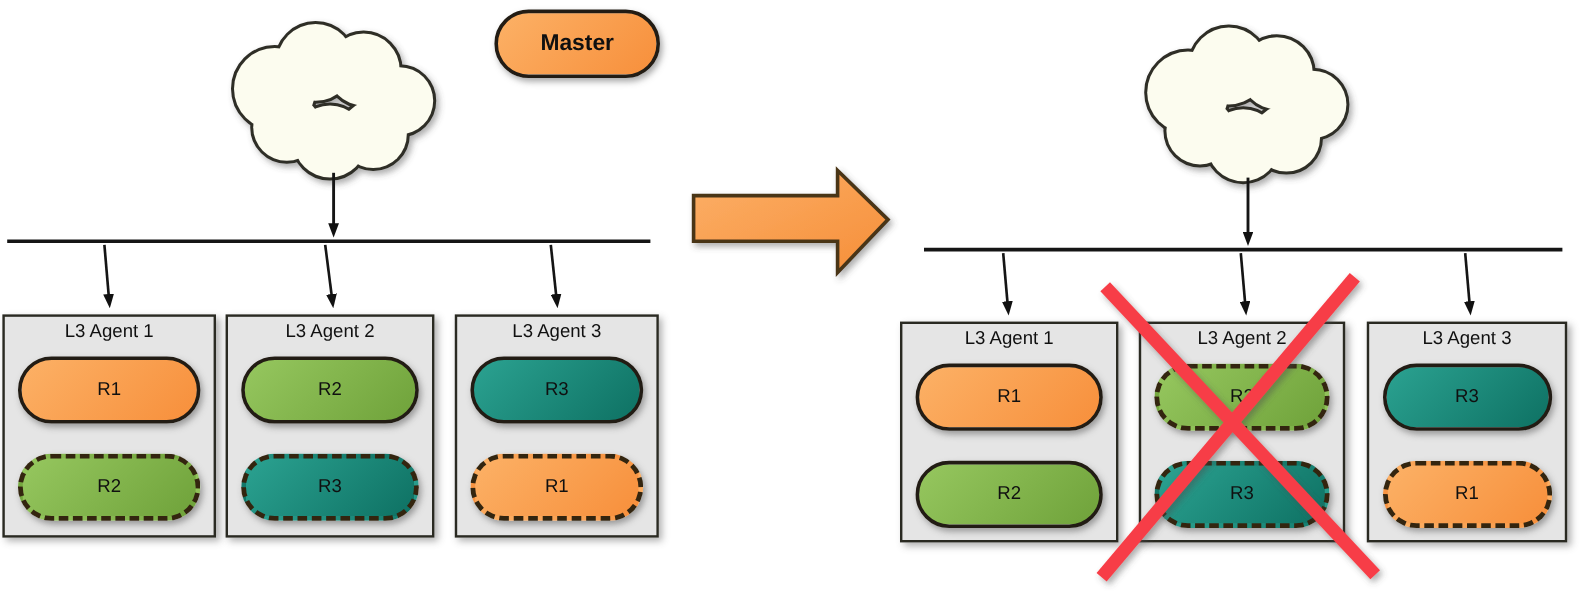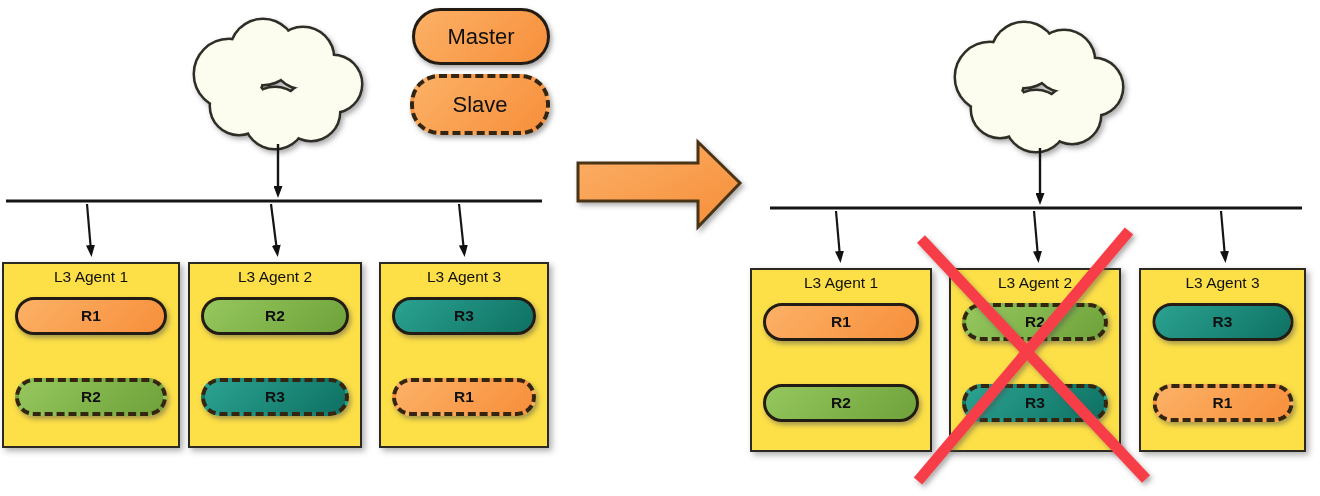--- a/index.html
+++ b/index.html
@@ -6,44 +6,44 @@
   .canvas{
     position:relative;width:1320px;height:496px;background:#ffffff;overflow:hidden;
     font-family:"Liberation Sans",sans-serif;color:#101010;
   }
   svg.layer{position:absolute;left:0;top:0;width:1320px;height:496px;}
   svg.overlay{pointer-events:none;}
 
   
   .agent{
     position:absolute;box-sizing:border-box;
-    background:#fde047;border:2px solid #2A2A22;
+    background:#e5e5e5;border:2px solid #2A2A22;
     box-shadow:3px 3px 6px rgba(80,80,80,.45);
   }
   .agent-title{
     text-align:center;font-size:15.5px;line-height:22px;margin-top:2px;
     white-space:nowrap;
   }
   
   .pill{
     box-sizing:border-box;display:flex;align-items:center;justify-content:center;
     border-radius:29px;font-size:15.5px;
     box-shadow:2px 3px 5px rgba(80,80,80,.5);
   }
-  .agent .pill{position:absolute;left:50%;transform:translateX(-50%);width:calc(100% - 22px);height:38px;font-weight:bold;}
+  .agent .pill{position:absolute;left:50%;transform:translateX(-50%);width:calc(100% - 22px);height:56px;}
   .slot1{top:33px;}
   .slot2{top:114px;}
   .master{border:3px solid #221C14;}
   .slave{border:4px dashed #33250F;}
   .orange{background:linear-gradient(135deg,#FCB166 0%,#F78F3B 100%);}
   .green{background:linear-gradient(135deg,#96C75F 0%,#6FA23A 100%);}
   .teal{background:linear-gradient(135deg,#2BA291 0%,#0E7163 100%);text-align:center;}
 
   
-  .legend-pill{position:absolute;font-size:22px;}
+  .legend-pill{position:absolute;font-size:19px;font-weight:bold;}
   .legend-master{left:412px;top:8px;width:138px;height:57px;}
   .legend-slave{left:410px;top:74px;width:140px;height:61px;}
 </style>
 </head>
 <body>
 
 <div class="canvas">
 
   <svg class="layer" viewBox="0 0 1320 496">
     <defs>
@@ -114,23 +114,20 @@
     <line x1="836" y1="211" x2="840" y2="257" stroke="#151515" stroke-width="2.2" marker-end="url(#ah)"></line>
     <line x1="1034" y1="211" x2="1038" y2="257" stroke="#151515" stroke-width="2.2" marker-end="url(#ah)"></line>
     <line x1="1221" y1="211" x2="1225" y2="257" stroke="#151515" stroke-width="2.2" marker-end="url(#ah)"></line>
 
     <polygon points="578,163 698,163 698,142 740,183 698,227 698,201 578,201" fill="url(#agrad)" stroke="#4A3419" stroke-width="3" filter="url(#soft)"></polygon>
   </svg>
 
   <div class="pill orange master legend-pill legend-master">
     <span>Master</span>
   </div>
-  <div class="pill orange slave legend-pill legend-slave">
-    <span>Slave</span>
-  </div>
 
   <div class="agent" style="left:2px;top:262px;width:178px;height:186px">
     <div class="agent-title">L3 Agent 1</div>
     <div class="pill orange master slot1">
       <span>R1</span>
     </div>
     <div class="pill green slave slot2">
       <span>R2</span>
     </div>
   </div>

